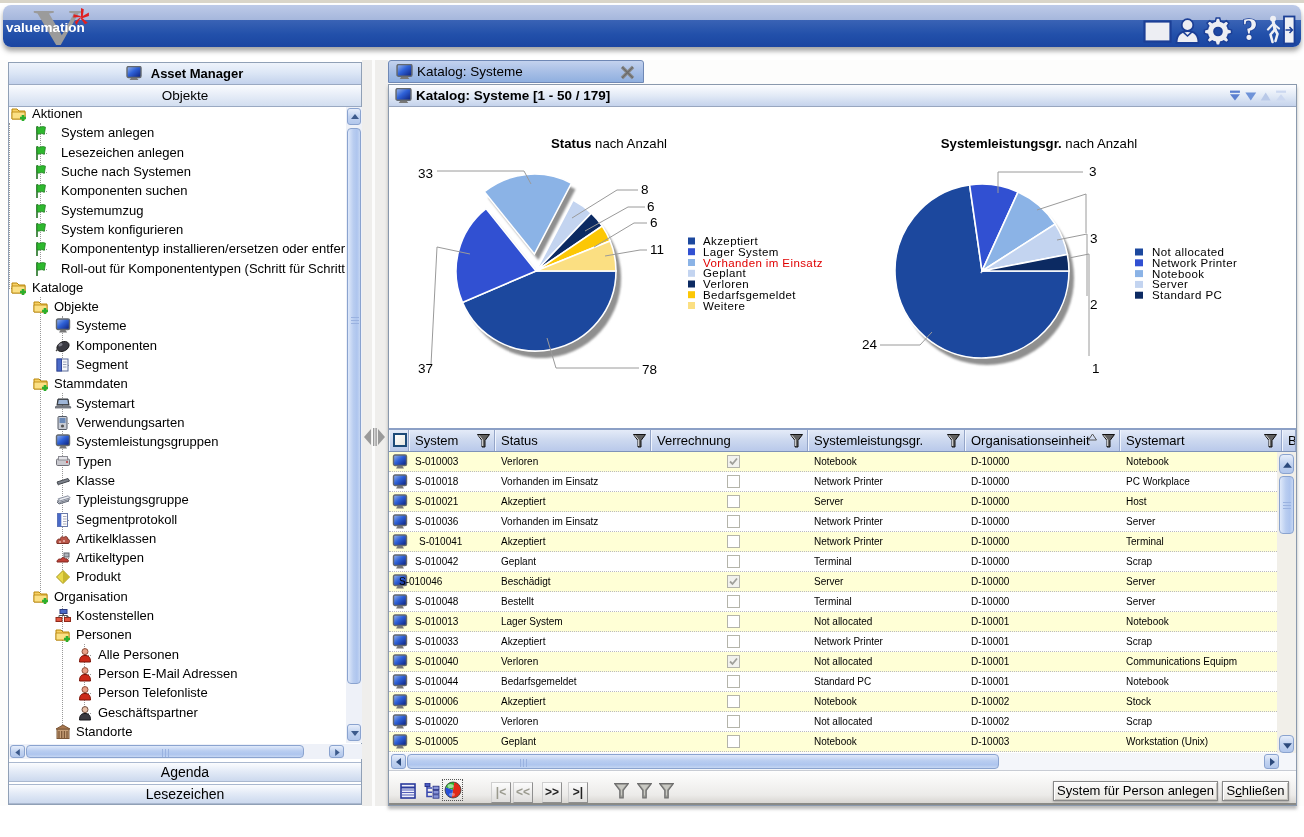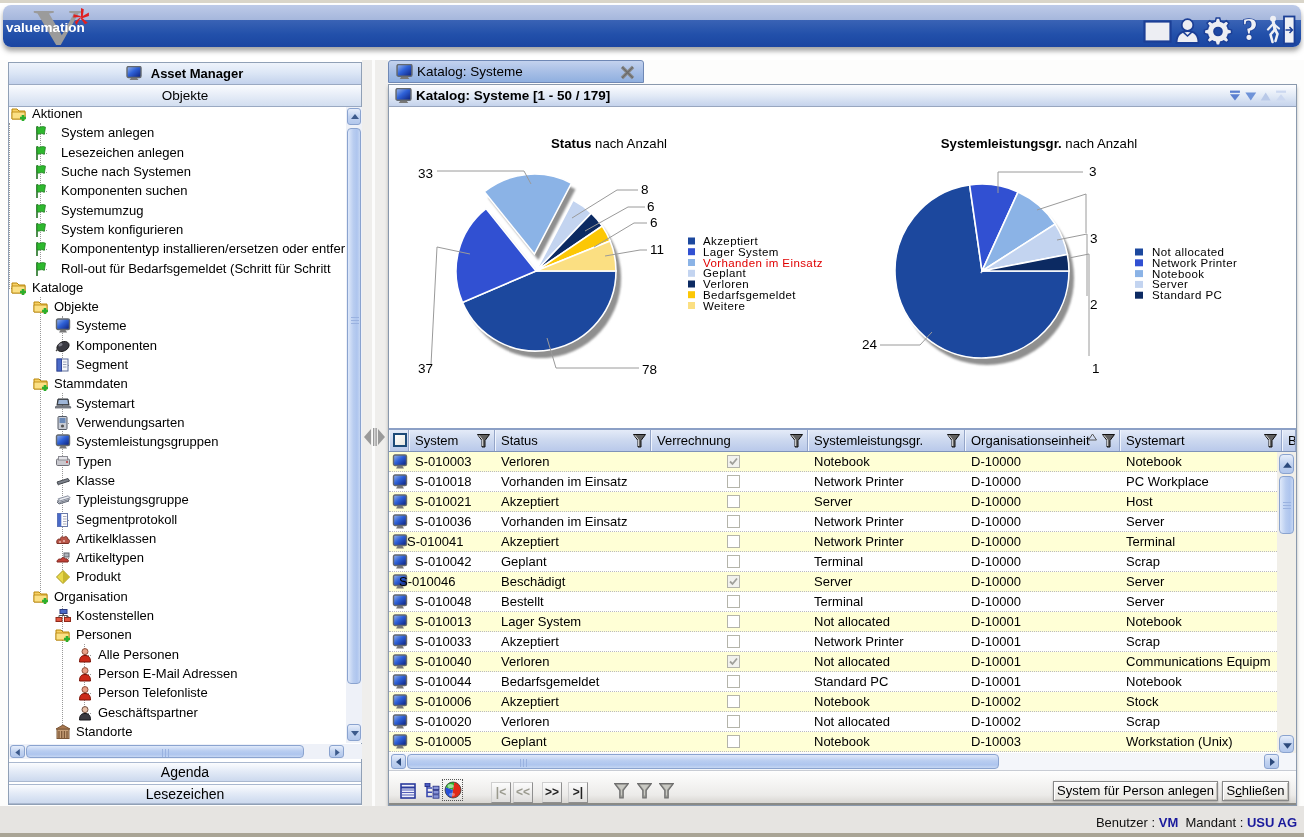--- a/index.html
+++ b/index.html
@@ -54,21 +54,21 @@
  background:linear-gradient(#fcfdff,#e2eaf6 50%,#c5d3ec);line-height:21px}
 #winhead .txt{position:absolute;left:27px;font-weight:bold;font-size:13.5px}
 #charts{position:absolute;left:0;top:23px;width:907px;height:320px;background:#fff}
 
 #thead{position:absolute;left:0;top:343px;width:907px;height:24px;border-top:2px solid #8ca0c6;
  background:linear-gradient(#e4ebf8,#ccd8ef 50%,#b9c9ea);border-bottom:1px solid #7f93b8}
 .hc{position:absolute;top:0;height:21px;border-left:1px solid #f0f5fe;border-right:1px solid #94a5c8;
  line-height:21px;padding-left:5px;font-size:13px;overflow:hidden;white-space:nowrap}
 #tbody{position:absolute;left:0;top:367px;width:888px;height:301px;background:#fff}
 .row{position:absolute;left:0;width:888px;height:20px;line-height:19px;border-bottom:1px dotted #b9b9c2;
- white-space:nowrap;font-size:13px}
+ white-space:nowrap;font-size:10px}
 .row.y{background:#ffffd6}
 .cell{position:absolute;top:0;padding-left:6px;overflow:hidden;white-space:nowrap}
 .cb{position:absolute;top:3px;width:13px;height:13px;border:1px solid #b4b4aa;background:#fff}
 .cb.on{background:#f2f2ee}
 #tvs{position:absolute;left:888px;top:367px;width:19px;height:301px;background:#f1efe9}
 #ths{position:absolute;left:0;top:668px;width:907px;height:18px;background:#f4f6fa;border-bottom:1px solid #c8ccd4}
 
 #toolbar{position:absolute;left:0;top:686px;width:907px;height:34px;
  background:linear-gradient(#fefefe,#eceBe9 75%,#d8d6d2);border-bottom:2px solid #8a8a86}
 .navb{position:absolute;top:11px;width:20px;height:21px;border:1px solid #8f8f8f;
@@ -244,21 +244,21 @@
             <path d="M4 1.5 L4 15" stroke="#2f7a2f" stroke-width="1.7"></path>
             <path d="M4 1.2 C6.5 3.8 8.5 0.2 12.5 2.2 L11.3 9.4 C8 7.2 6.5 10.4 4 8.6 Z" fill="#2eb82e" stroke="#1d7a1d" stroke-width=".7"></path>
           </svg>
           <span style="position:absolute;left:52px">Komponententyp installieren/ersetzen oder entfer</span>
         </div>
         <div class="ti" style="top:152px;left:0">
           <svg style="left:24px" width="17" height="16" viewBox="0 0 17 16">
             <path d="M4 1.5 L4 15" stroke="#2f7a2f" stroke-width="1.7"></path>
             <path d="M4 1.2 C6.5 3.8 8.5 0.2 12.5 2.2 L11.3 9.4 C8 7.2 6.5 10.4 4 8.6 Z" fill="#2eb82e" stroke="#1d7a1d" stroke-width=".7"></path>
           </svg>
-          <span style="position:absolute;left:52px">Roll-out für Bedarfsgemeldet (Schritt für Schritt</span>
+          <span style="position:absolute;left:52px">Roll-out für Komponententypen (Schritt für Schritt</span>
         </div>
         <div class="ti" style="top:171px;left:0">
           <svg style="left:2px" width="17" height="16" viewBox="0 0 17 16">
             <path d="M1 3 L6 3 L8 5 L14 5 L14 13 L1 13 Z" fill="#f7d065" stroke="#b8860b" stroke-width="1"></path>
             <path d="M1 6 L14 6 L14 13 L1 13Z" fill="#fbe085" stroke="#b8860b" stroke-width="0.8"></path>
             <path d="M9 12 L15 12 M12 9 L12 15" stroke="#2daf2d" stroke-width="2.6"></path>
           </svg>
           <span style="position:absolute;left:23px">Kataloge</span>
         </div>
         <div class="ti" style="top:190px;left:0">
@@ -667,21 +667,21 @@
           <div class="cb" style="left:338px"></div>
           <div class="cell" style="left:419px;width:156px">Network Printer</div>
           <div class="cell" style="left:576px;width:154px">D-10000</div>
           <div class="cell" style="left:731px;width:161px">Server</div>
         </div>
         <div class="row y" style="top:80px">
           <svg style="position:absolute;left:3px;top:2px" width="17" height="16" viewBox="0 0 17 16">
             <rect x="1.5" y="1" width="13" height="10.5" rx="1.5" fill="url(#scr)" stroke="#63686e" stroke-width="1.4"></rect>
             <path d="M5.5 12 L10.5 12 L12 14.5 L4 14.5Z" fill="#777"></path>
           </svg>
-          <div class="cell" style="left:12px;width:86px">S-010041</div>
+          <div class="cell" style="left:24px;width:86px">S-010041</div>
           <div class="cell" style="left:106px;width:156px">Akzeptiert</div>
           <div class="cb" style="left:338px"></div>
           <div class="cell" style="left:419px;width:156px">Network Printer</div>
           <div class="cell" style="left:576px;width:154px">D-10000</div>
           <div class="cell" style="left:731px;width:161px">Terminal</div>
         </div>
         <div class="row" style="top:100px">
           <svg style="position:absolute;left:3px;top:2px" width="17" height="16" viewBox="0 0 17 16">
             <rect x="1.5" y="1" width="13" height="10.5" rx="1.5" fill="url(#scr)" stroke="#63686e" stroke-width="1.4"></rect>
             <path d="M5.5 12 L10.5 12 L12 14.5 L4 14.5Z" fill="#777"></path>
@@ -875,15 +875,12 @@
             <path d="M2.5 1.5 L10.5 1.5 L7 6 L7 11 L6 11 L6 6Z" fill="#c8c8c2"></path>
           </svg></div>
         <div style="position:absolute;left:270px;top:12px"><svg width="15" height="16" viewBox="0 0 13 14">
             <path d="M0.5 0.5 L12.5 0.5 L8 6.5 L8 13 L5 13 L5 6.5Z" fill="#9a9a94" stroke="#6e6e6e" stroke-width="1"></path>
             <path d="M2.5 1.5 L10.5 1.5 L7 6 L7 11 L6 11 L6 6Z" fill="#c8c8c2"></path>
           </svg></div>
         <div class="btn" style="left:664px;width:165px">System für Person anlegen</div>
         <div class="btn" style="left:833px;width:67px">S<u>c</u>hließen</div>
       </div>
 </div>
-<div id="statusbar" class="abs">
-      <div id="statustxt">Benutzer&nbsp;:&nbsp;<b>VM</b>&nbsp;&nbsp;Mandant&nbsp;:&nbsp;<b>USU AG</b></div>
-    </div>
 </div>
 </body></html>

